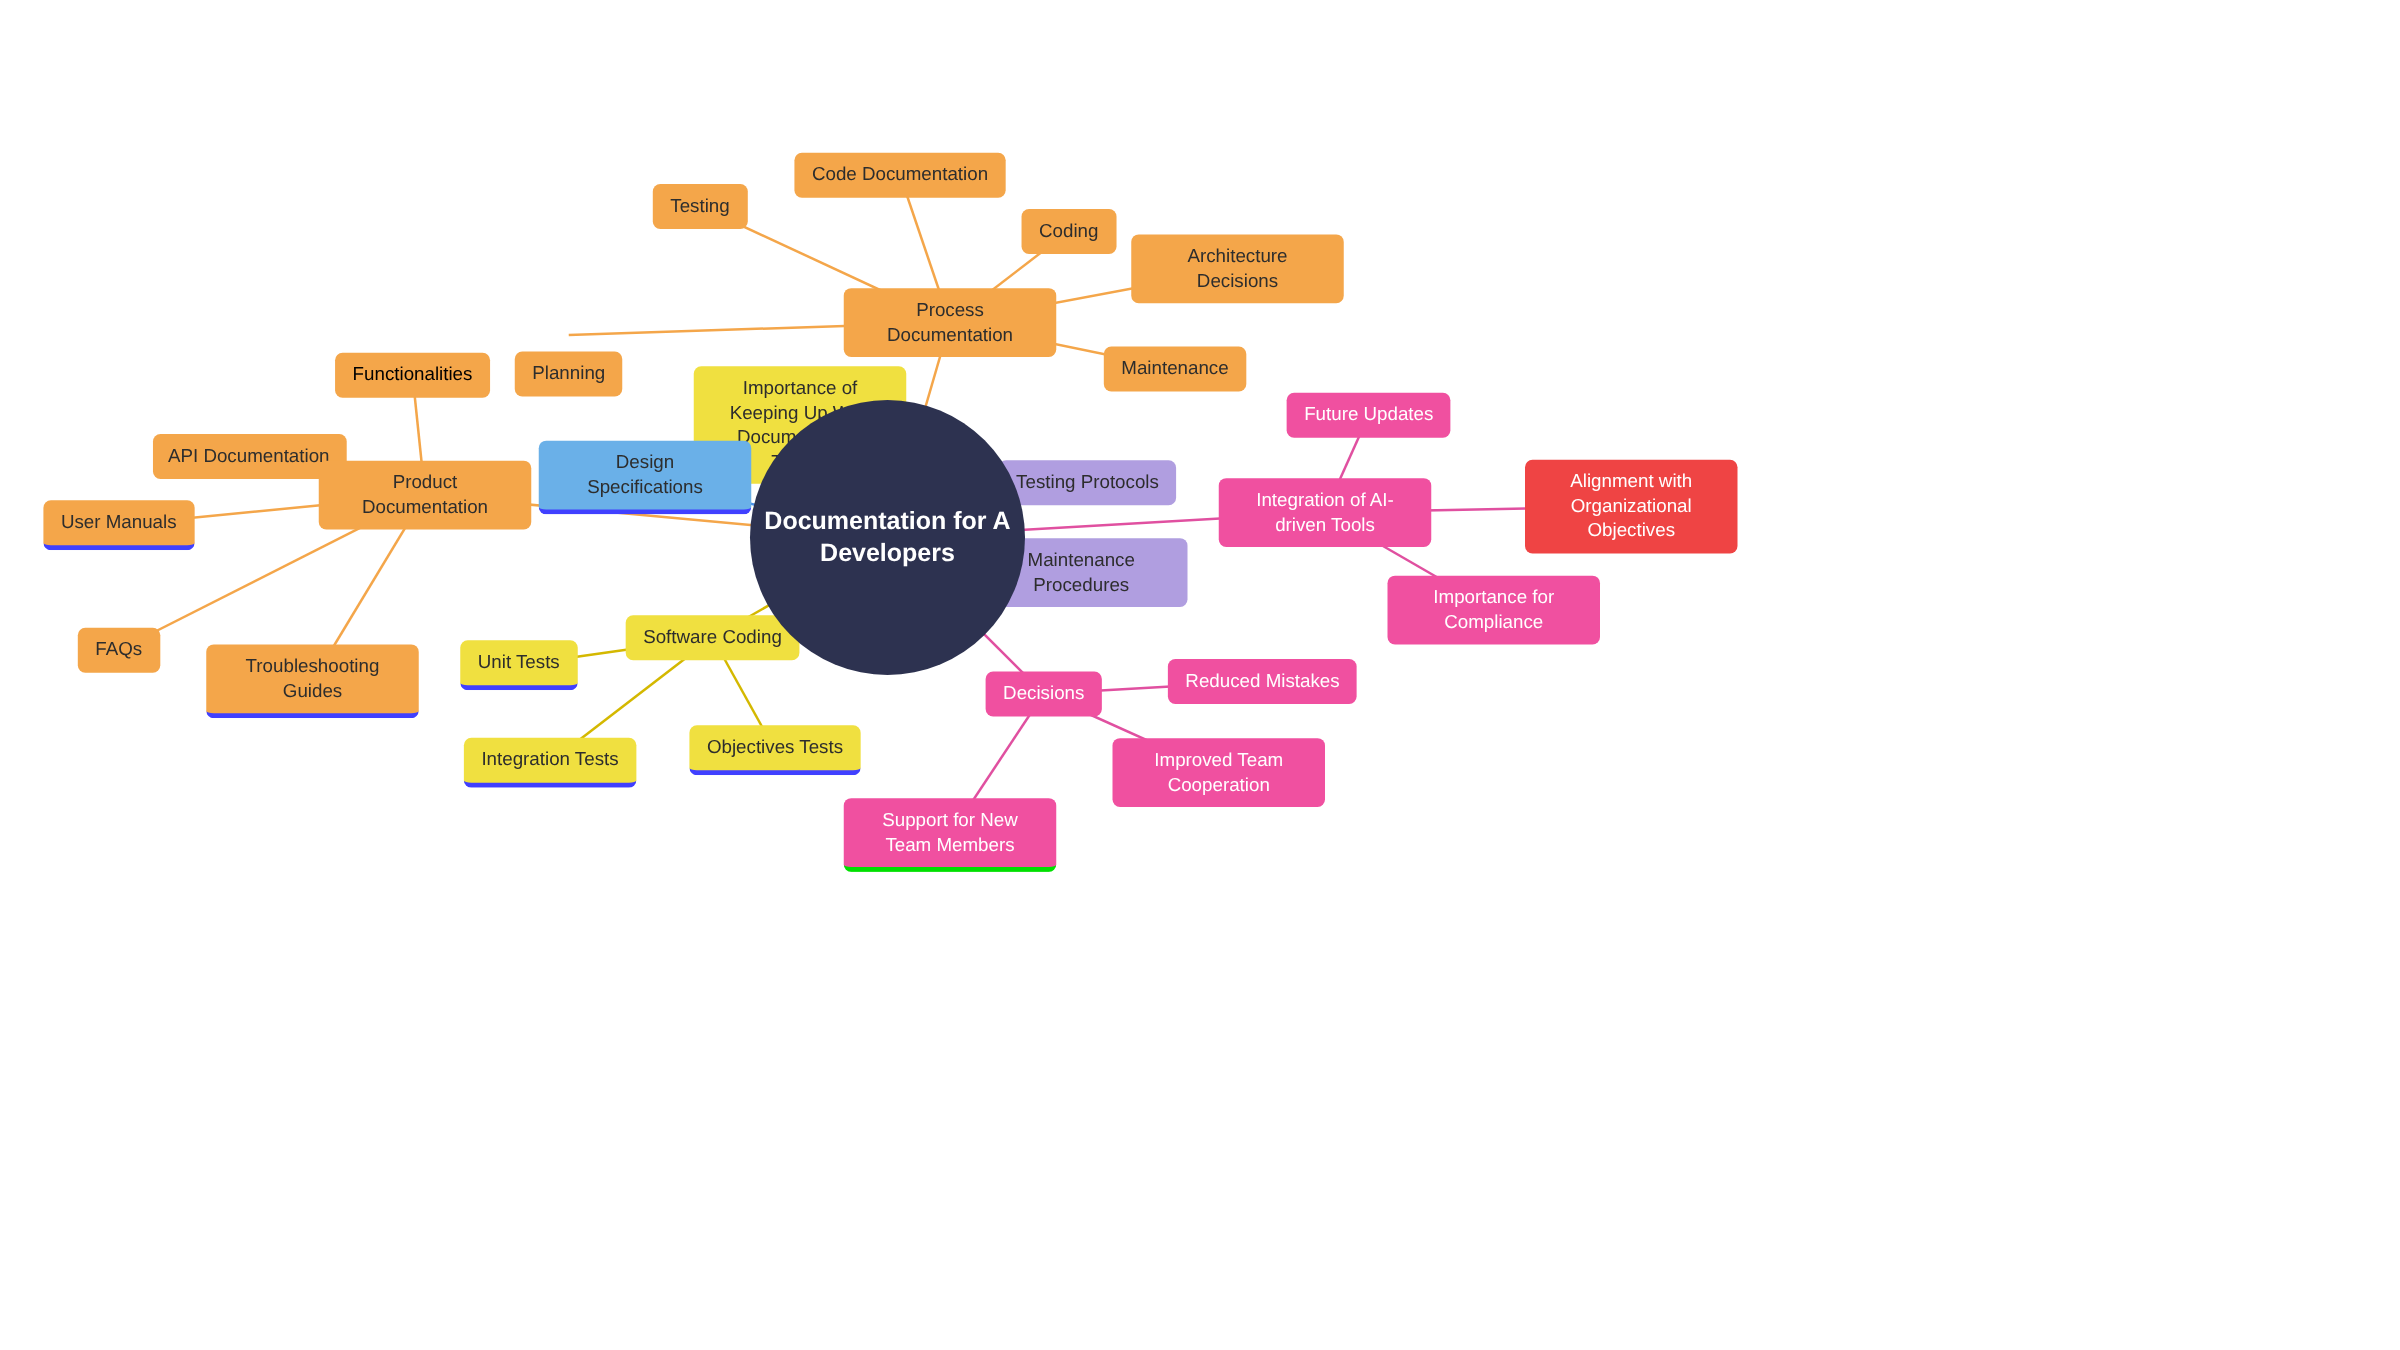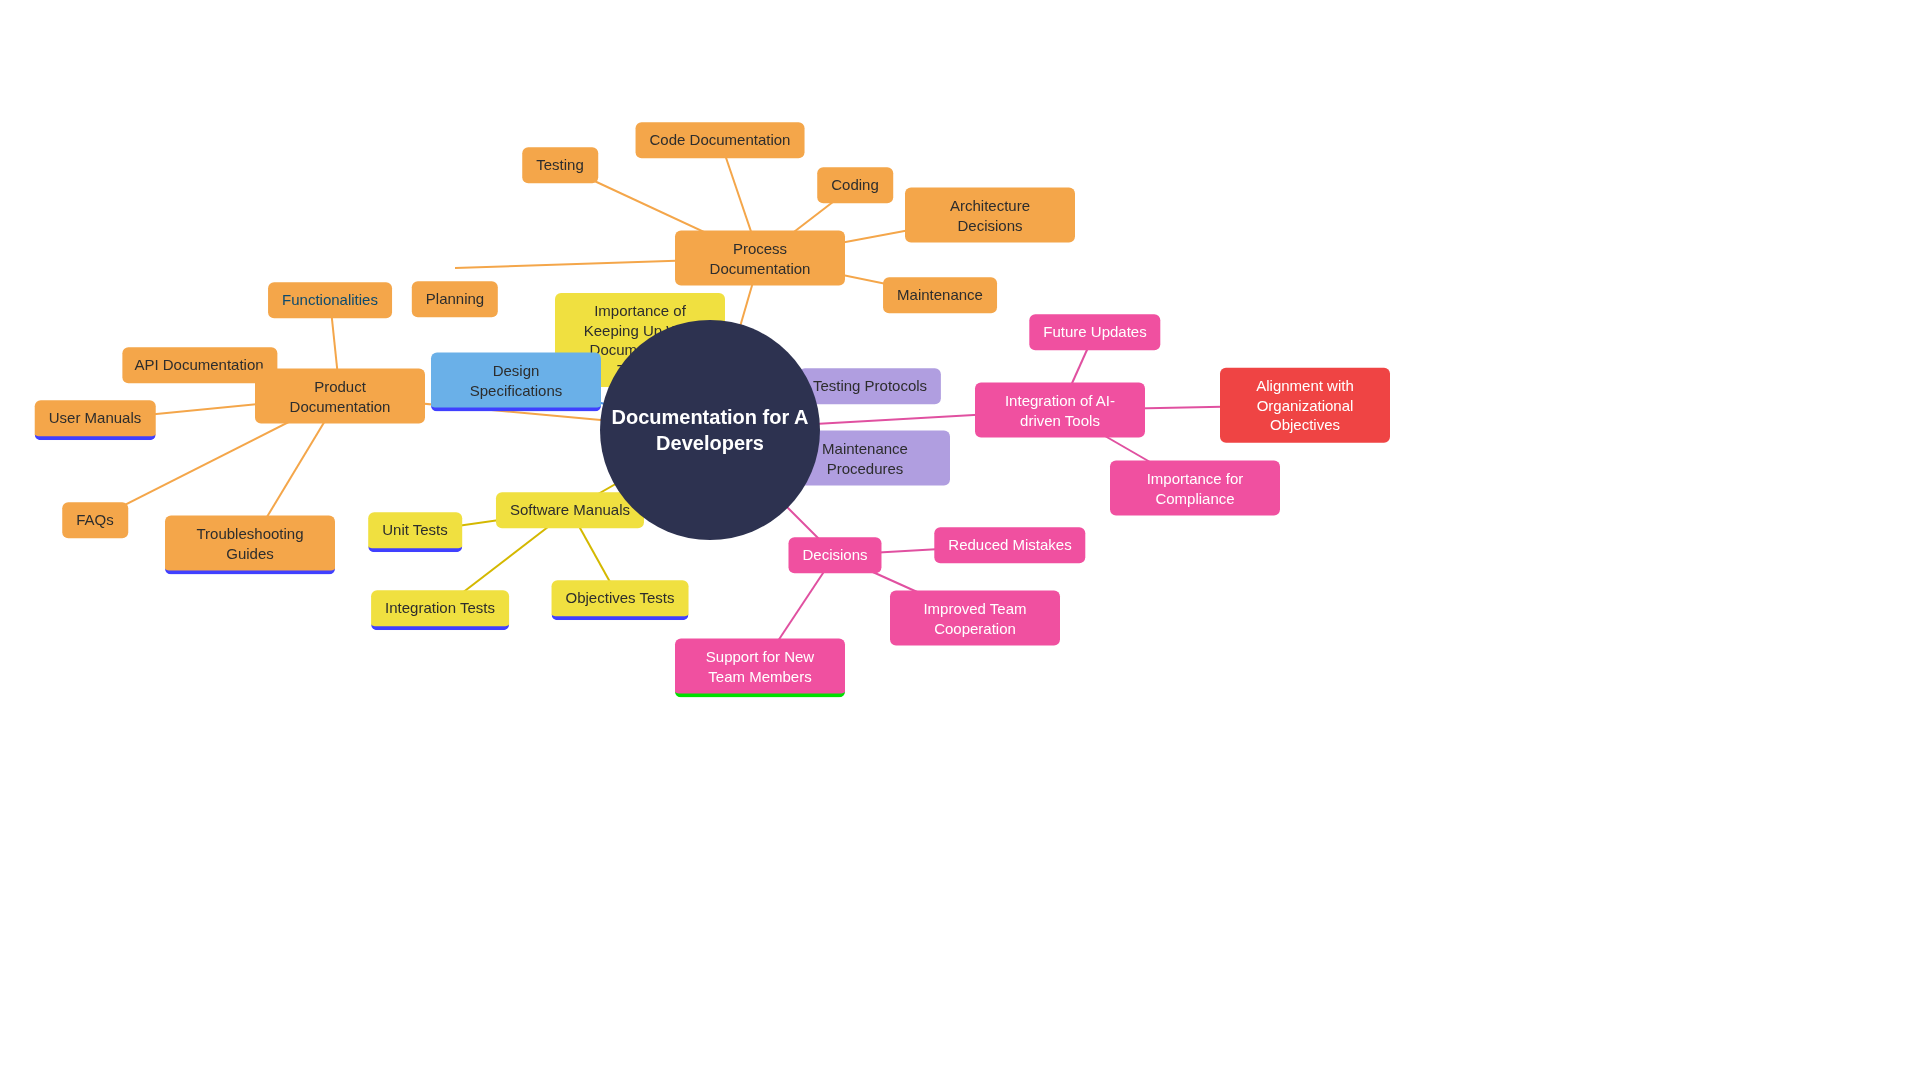--- a/index.html
+++ b/index.html
@@ -87,28 +87,28 @@
 <div class="center-node" style="left: 710px; top: 430px;">Documentation for A Developers</div>
 <div class="node" style="left: 560px; top: 165px; background: rgb(244, 166, 74); color: rgb(45, 45, 45); white-space: nowrap;">Testing</div>
 <div class="node" style="left: 720px; top: 140px; background: rgb(244, 166, 74); color: rgb(45, 45, 45); white-space: nowrap;">Code Documentation</div>
 <div class="node" style="left: 855px; top: 185px; background: rgb(244, 166, 74); color: rgb(45, 45, 45); white-space: nowrap;">Coding</div>
 <div class="node" style="left: 760px; top: 258px; background: rgb(244, 166, 74); color: rgb(45, 45, 45); max-width: 170px;">Process Documentation</div>
 <div class="node" style="left: 990px; top: 215px; background: rgb(244, 166, 74); color: rgb(45, 45, 45); max-width: 170px;">Architecture Decisions</div>
 <div class="node" style="left: 940px; top: 295px; background: rgb(244, 166, 74); color: rgb(45, 45, 45); white-space: nowrap;">Maintenance</div>
 <div class="node" style="left: 455px; top: 268px; background: rgb(244, 166, 74); color: rgb(45, 45, 45); white-space: nowrap; margin-top: 31px;">Planning</div>
 <div class="node" style="left: 640px; top: 340px; background: rgb(240, 224, 64); color: rgb(45, 45, 45); max-width: 170px;">Importance of Keeping Up With Documentation Trends</div>
 <div class="node" style="left: 516px; top: 382px; background: rgb(106, 176, 232); color: rgb(45, 45, 45); border-bottom: 4px solid rgb(64, 64, 255); max-width: 170px;">Design Specifications</div>
-<div class="node" style="left: 330px; top: 300px; background: rgb(244, 166, 74); color: #0c4a6e; white-space: nowrap;">Functionalities</div>
+<div class="node" style="left: 330px; top: 300px; background: rgb(244, 166, 74); color: #000000; white-space: nowrap;">Functionalities</div>
 <div class="node" style="left: 200px; top: 365px; background: rgb(244, 166, 74); color: rgb(45, 45, 45); white-space: nowrap; padding-left: 12px;">API Documentation</div>
 <div class="node" style="left: 340px; top: 396px; background: rgb(244, 166, 74); color: rgb(45, 45, 45); max-width: 170px;">Product Documentation</div>
 <div class="node" style="left: 95px; top: 420px; background: rgb(244, 166, 74); color: rgb(45, 45, 45); border-bottom: 4px solid rgb(64, 64, 255); white-space: nowrap;">User Manuals</div>
 <div class="node" style="left: 95px; top: 520px; background: rgb(244, 166, 74); color: rgb(45, 45, 45); white-space: nowrap;">FAQs</div>
 <div class="node" style="left: 250px; top: 545px; background: rgb(244, 166, 74); color: rgb(45, 45, 45); border-bottom: 4px solid rgb(64, 64, 255); max-width: 170px;">Troubleshooting Guides</div>
 <div class="node" style="left: 415px; top: 532px; background: rgb(240, 224, 64); color: rgb(45, 45, 45); border-bottom: 4px solid rgb(64, 64, 255); white-space: nowrap;">Unit Tests</div>
-<div class="node" style="left: 570px; top: 510px; background: rgb(240, 224, 64); color: rgb(45, 45, 45); white-space: nowrap;">Software Manuals</div>
+<div class="node" style="left: 570px; top: 510px; background: rgb(240, 224, 64); color: rgb(45, 45, 45); white-space: nowrap;">Software Coding</div>
 <div class="node" style="left: 440px; top: 610px; background: rgb(240, 224, 64); color: rgb(45, 45, 45); border-bottom: 4px solid rgb(64, 64, 255); white-space: nowrap;">Integration Tests</div>
 <div class="node" style="left: 620px; top: 600px; background: rgb(240, 224, 64); color: rgb(45, 45, 45); border-bottom: 4px solid rgb(64, 64, 255); white-space: nowrap;">Objectives Tests</div>
 <div class="node" style="left: 870px; top: 386px; background: rgb(176, 158, 224); color: rgb(45, 45, 45); white-space: nowrap;">Testing Protocols</div>
 <div class="node" style="left: 865px; top: 458px; background: rgb(176, 158, 224); color: rgb(45, 45, 45); max-width: 170px;">Maintenance Procedures</div>
 <div class="node" style="left: 835px; top: 555px; background: rgb(240, 80, 160); color: rgb(255, 255, 255); white-space: nowrap;">Decisions</div>
 <div class="node" style="left: 760px; top: 668px; background: rgb(240, 80, 160); color: rgb(255, 255, 255); border-bottom: 4px solid rgb(0, 224, 0); max-width: 170px;">Support for New Team Members</div>
 <div class="node" style="left: 1010px; top: 545px; background: rgb(240, 80, 160); color: rgb(255, 255, 255); white-space: nowrap;">Reduced Mistakes</div>
 <div class="node" style="left: 975px; top: 618px; background: rgb(240, 80, 160); color: rgb(255, 255, 255); max-width: 170px; text-align: center;">Improved Team Cooperation</div>
 <div class="node" style="left: 1060px; top: 410px; background: rgb(240, 80, 160); color: rgb(255, 255, 255); max-width: 170px;">Integration of AI-driven Tools</div>
 <div class="node" style="left: 1095px; top: 332px; background: rgb(240, 80, 160); color: rgb(255, 255, 255); white-space: nowrap;">Future Updates</div>

